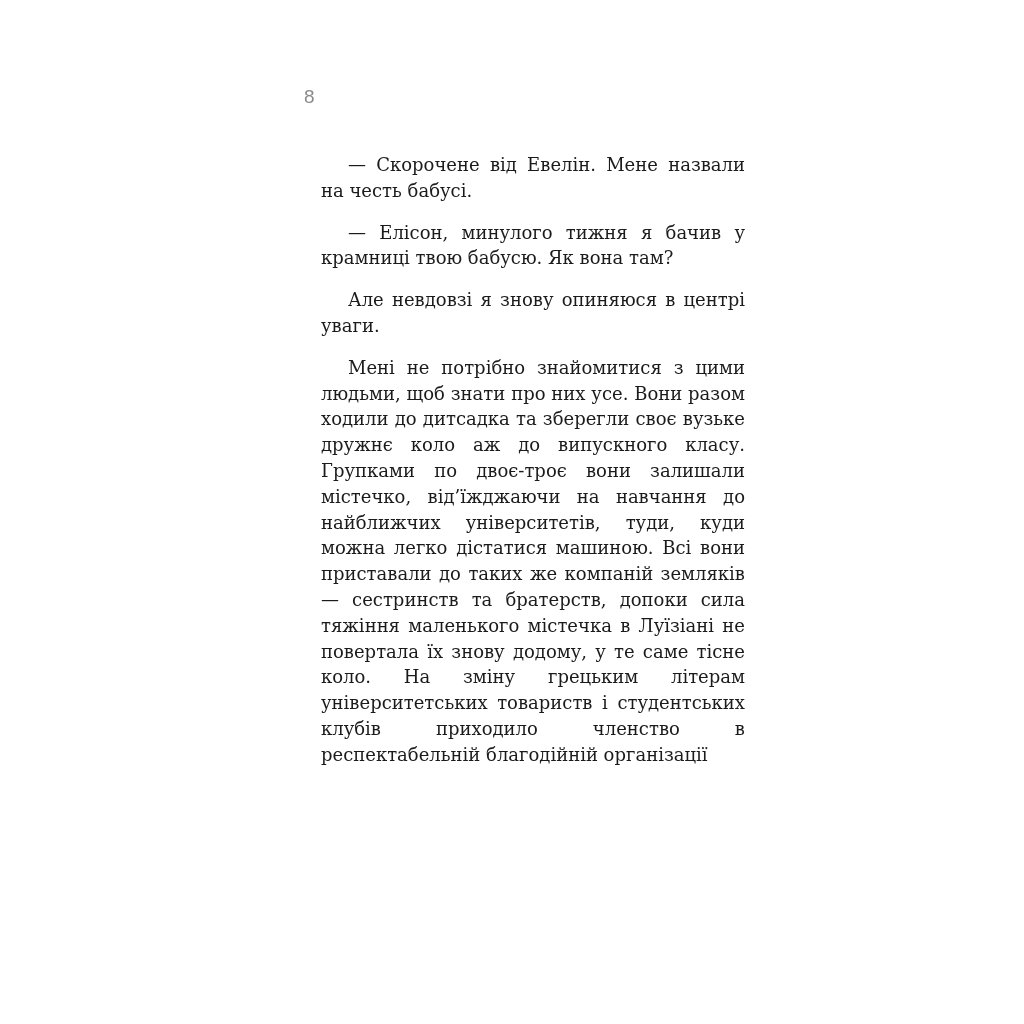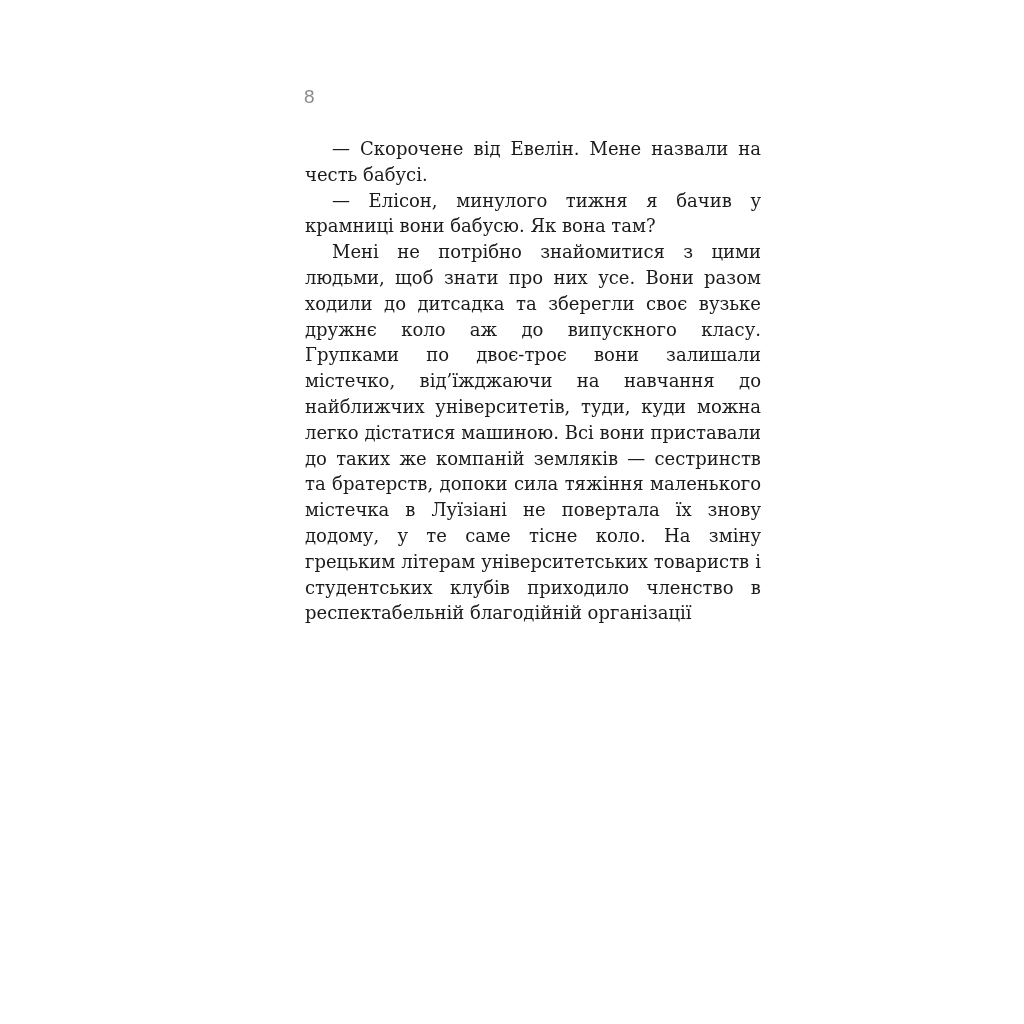--- a/index.html
+++ b/index.html
@@ -35,31 +35,32 @@
     font-family: "DejaVu Serif", "Liberation Serif", serif;
     font-size: 18px;
     line-height: 25.8px;
     color: #1b1b1b;
     text-align: justify;
     text-justify: inter-word;
     hyphens: auto;
     -webkit-hyphens: auto;
   }
   .text-block p {
-    margin: 0;
+    margin: 16px;
     padding: 0;
     text-indent: 27px;
   }
 </style>
 </head>
 <body>
 
 <div class="book-page">
 
   <div class="page-number">8</div>
 
   <div class="text-block">
     <p>— Скорочене від Евелін. Мене назвали на честь бабусі.</p>
-    <p>— Елісон, минулого тижня я бачив у крамниці вони бабусю. Як вона там?</p>
+    <p>— Елісон, минулого тижня я бачив у крамниці твою бабусю. Як вона там?</p>
+    <p>Але невдовзі я знову опиняюся в центрі уваги.</p>
     <p>Мені не потрібно знайомитися з цими людьми, щоб знати про них усе. Вони разом ходили до дитсадка та зберегли своє вузьке дружнє коло аж до випускного класу. Групками по двоє-троє вони залишали містечко, від’їжджаючи на навчання до найближчих університетів, туди, куди можна легко дістатися машиною. Всі вони приставали до таких же компаній земляків — сестринств та братерств, допоки сила тяжіння маленького містечка в Луїзіані не повертала їх знову додому, у те саме тісне коло. На зміну грецьким літерам університетських товариств і студентських клубів приходило членство в респектабельній благодійній організації</p>
   </div>
 
 </div>
 
 </body></html>

